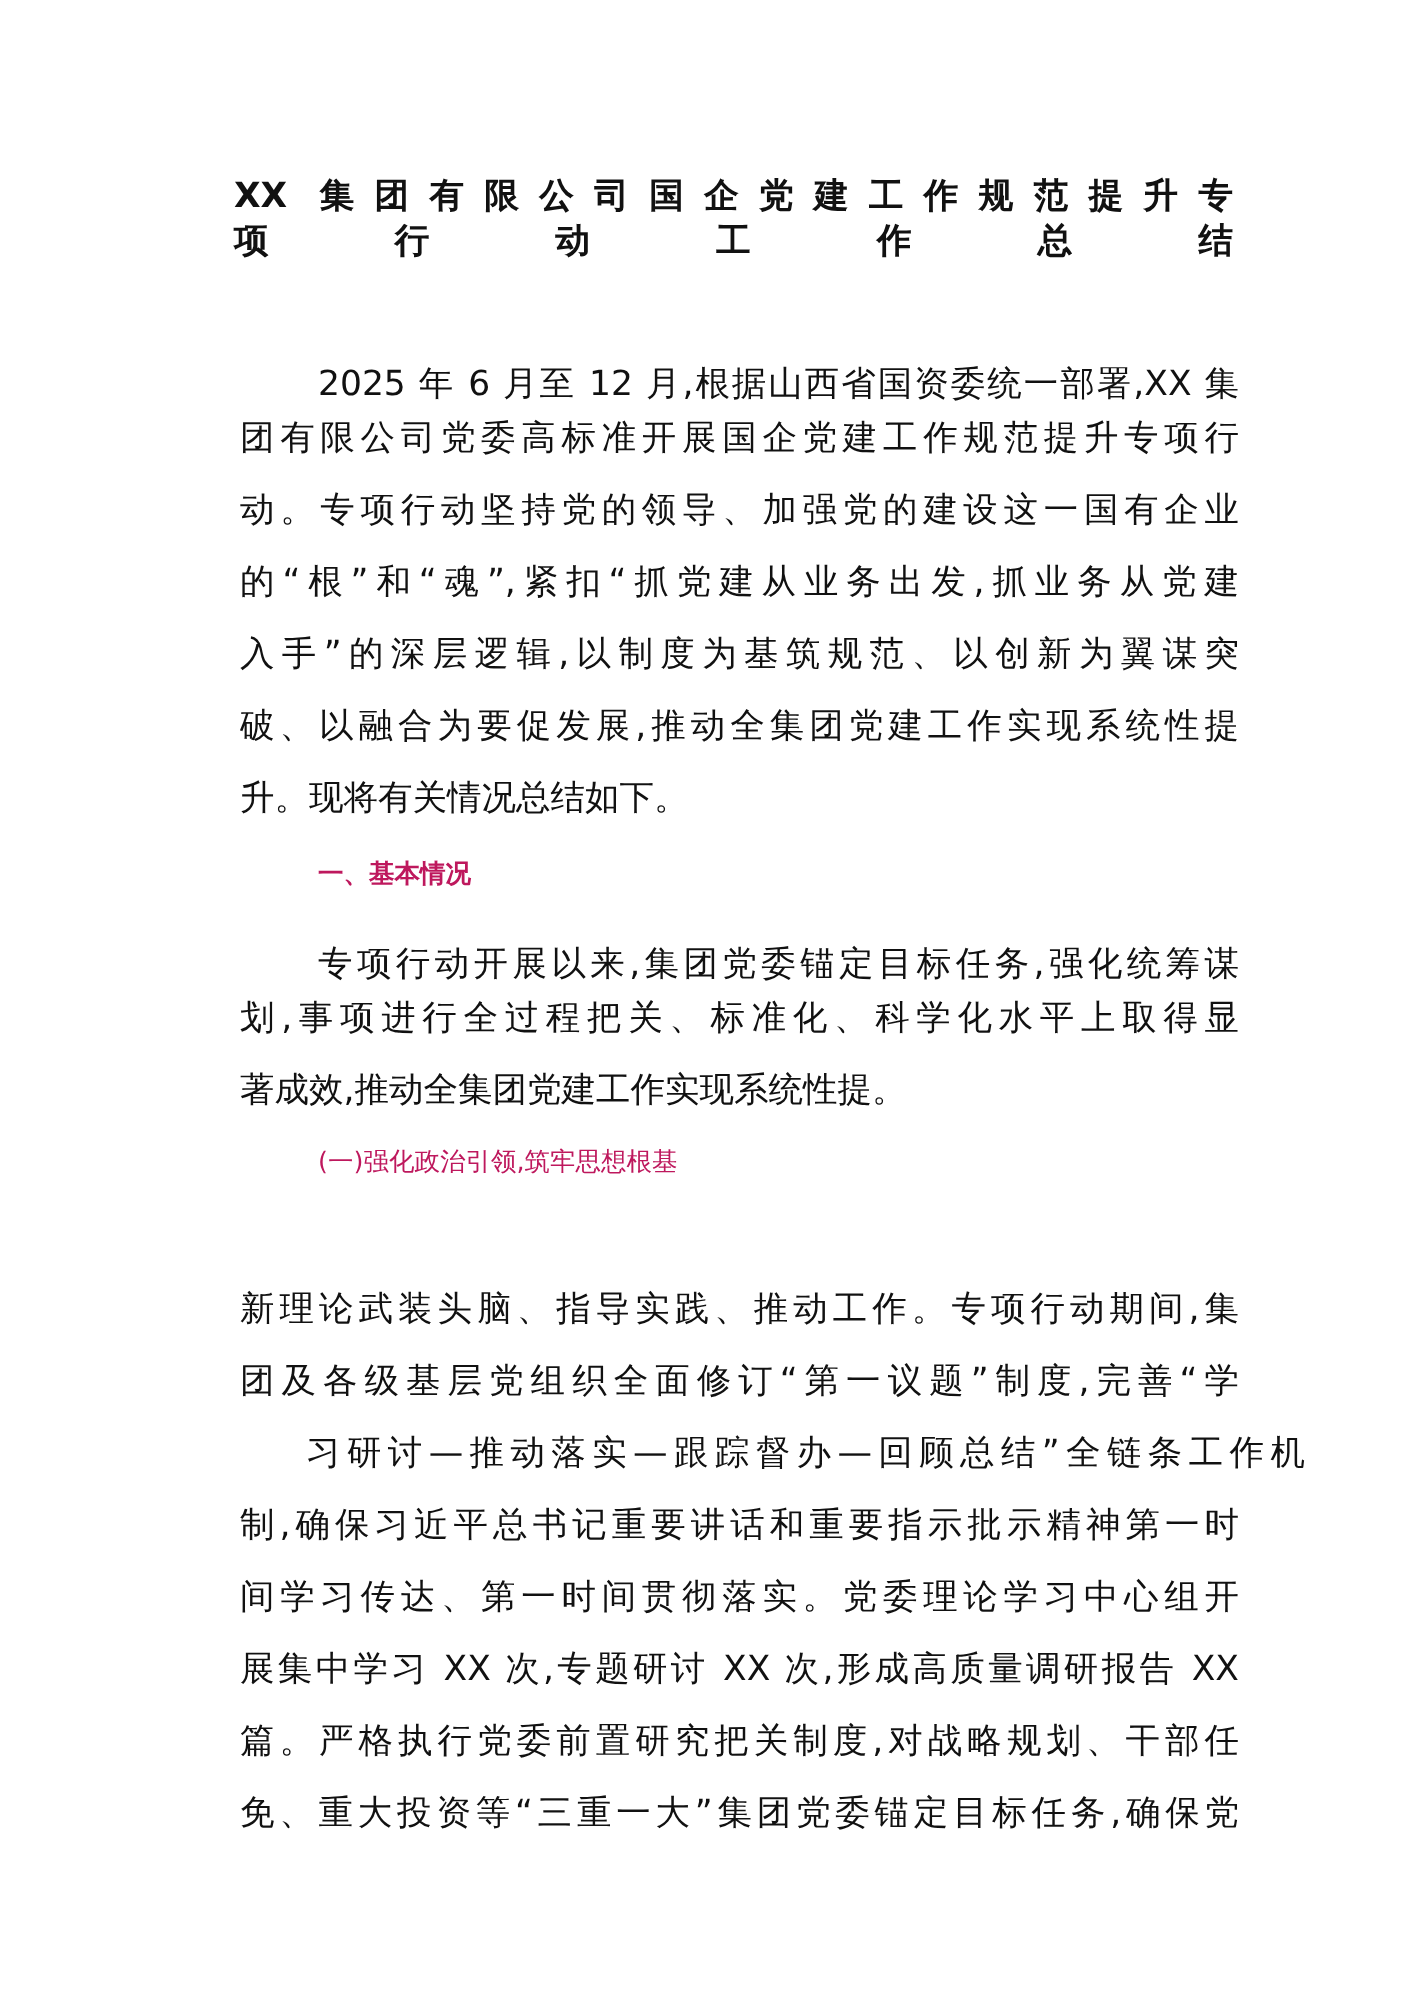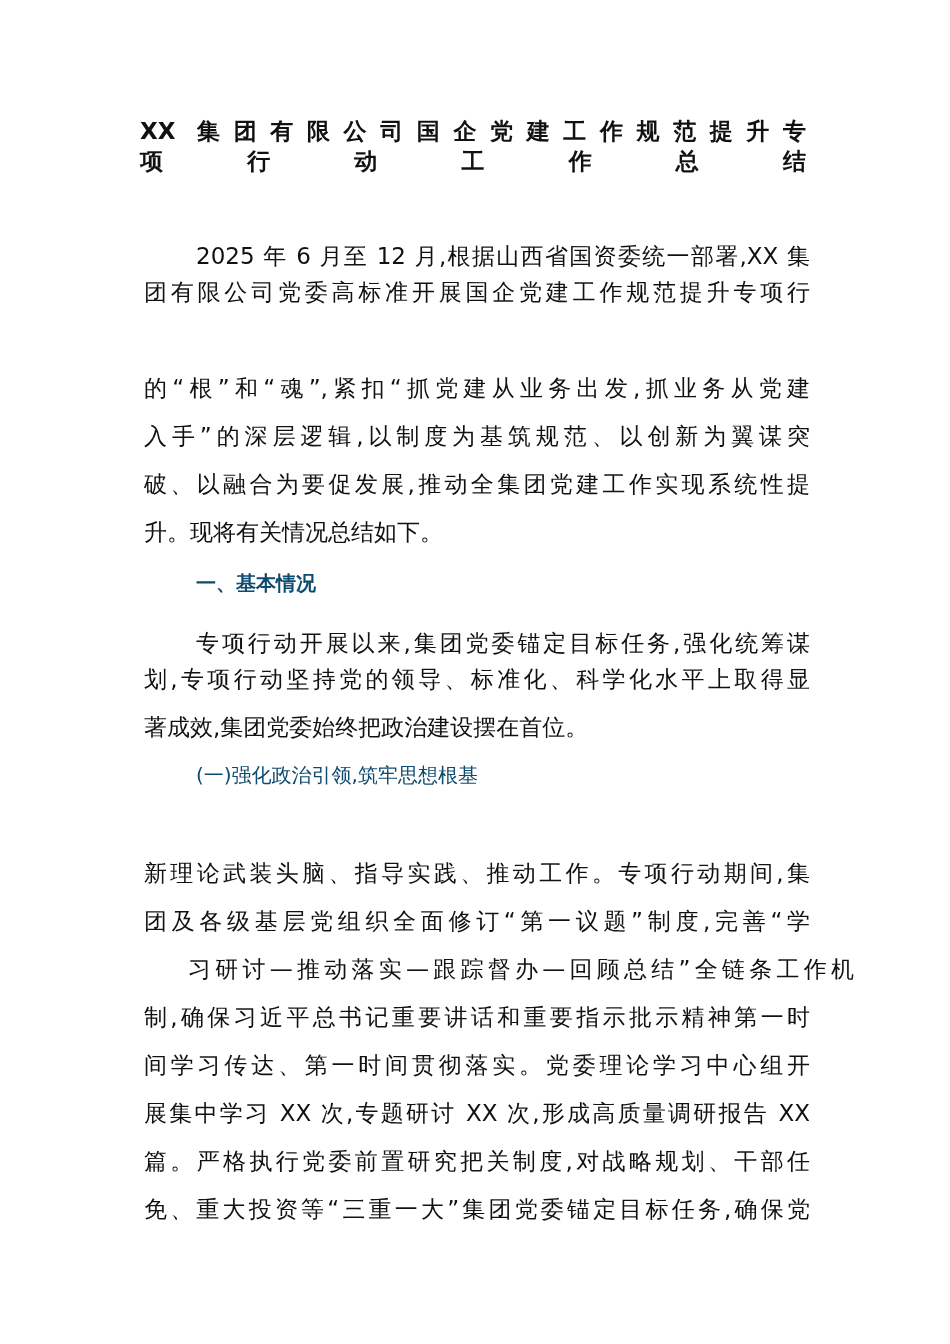--- a/index.html
+++ b/index.html
@@ -1,54 +1,55 @@
 <!DOCTYPE html>
 <html><head>
   <meta charset="utf-8">
   <style>
     html, body { margin:0; padding:0; background:#ffffff; }
     body { width:950px; height:1344px; position:relative; overflow:hidden; color:#111; }
-    .page { position:absolute; left:0; top:0; width:794px; height:1344px; background:#fff;text-decoration:underline; }
+    .page { position:absolute; left:16px; top:0; width:794px; height:1344px; background:#fff;text-decoration:underline; }
     .title { position:absolute; left:140px; width:670px; text-align:center;
       font-family:"DejaVu Serif", "Liberation Serif", serif; font-weight:bold;
       font-size:34px; line-height:46px; letter-spacing:0px; color:#000; }
     .title .line { display:block; white-space:nowrap; }
     .line { position:absolute; left:144px; width:666px; white-space:nowrap;
       font-family:"DejaVu Sans", "Liberation Sans", sans-serif;
       font-size:23px; line-height:30px; color:#111;
       text-align:justify; text-align-last:justify; }
     .line.last { text-align-last:left; }
     .line.indent { left:196px; width:614px;margin-top:12px; }
     .heading { position:absolute; left:196px; white-space:nowrap;
       font-family:"DejaVu Sans", "Liberation Sans", sans-serif;
-      font-size:20px; line-height:30px; color:#0c4a6e; }
+      font-size:17px; line-height:30px; color:#be185d; }
     .heading.bold { font-weight:bold; }
   </style>
 </head>
 <body>
 
 <div class="page">
 
   <div class="title" style="top:116px;">
     <span class="line" style="position:static;">XX 集团有限公司国企党建工作规范提升专</span>
     <span class="line" style="position:static;">项行动工作总结</span>
   </div>
 
   <div class="line indent" style="top:229px;">2025 年 6 月至 12 月,根据山西省国资委统一部署,XX 集</div>
   <div class="line" style="top:277px;">团有限公司党委高标准开展国企党建工作规范提升专项行</div>
+  <div class="line" style="top:325px;">动。专项行动坚持党的领导、加强党的建设这一国有企业</div>
   <div class="line" style="top:421px;">入手”的深层逻辑,以制度为基筑规范、以创新为翼谋突</div>
   <div class="line" style="top:373px;">的“根”和“魂”,紧扣“抓党建从业务出发,抓业务从党建</div>
   <div class="line" style="top:469px;">破、以融合为要促发展,推动全集团党建工作实现系统性提</div>
   <div class="line last" style="top:517px;">升。现将有关情况总结如下。</div>
 
   <div class="heading bold" style="top:568px;">一、基本情况</div>
 
   <div class="line indent" style="top:616px;">专项行动开展以来,集团党委锚定目标任务,强化统筹谋</div>
-  <div class="line" style="top:664px;">划,专项行动坚持党的领导、标准化、科学化水平上取得显</div>
-  <div class="line last" style="top:712px;">著成效,集团党委始终把政治建设摆在首位。</div>
+  <div class="line" style="top:664px;">划,事项进行全过程把关、标准化、科学化水平上取得显</div>
+  <div class="line last" style="top:712px;">著成效,推动全集团党建工作实现系统性提。</div>
 
   <div class="heading" style="top:760px;">(一)强化政治引领,筑牢思想根基</div>
 
   <div class="line" style="top:858px;">新理论武装头脑、指导实践、推动工作。专项行动期间,集</div>
   <div class="line" style="top:906px;">团及各级基层党组织全面修订“第一议题”制度,完善“学</div>
   <div class="line" style="top:954px;margin-left:44px;">习研讨—推动落实—跟踪督办—回顾总结”全链条工作机</div>
   <div class="line" style="top:1002px;">制,确保习近平总书记重要讲话和重要指示批示精神第一时</div>
   <div class="line" style="top:1050px;">间学习传达、第一时间贯彻落实。党委理论学习中心组开</div>
   <div class="line" style="top:1146px;">篇。严格执行党委前置研究把关制度,对战略规划、干部任</div>
   <div class="line" style="top:1098px;">展集中学习 XX 次,专题研讨 XX 次,形成高质量调研报告 XX</div>

